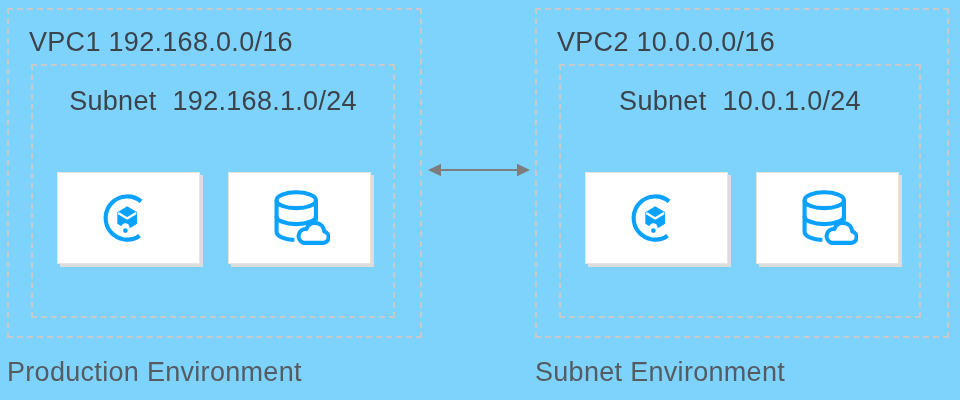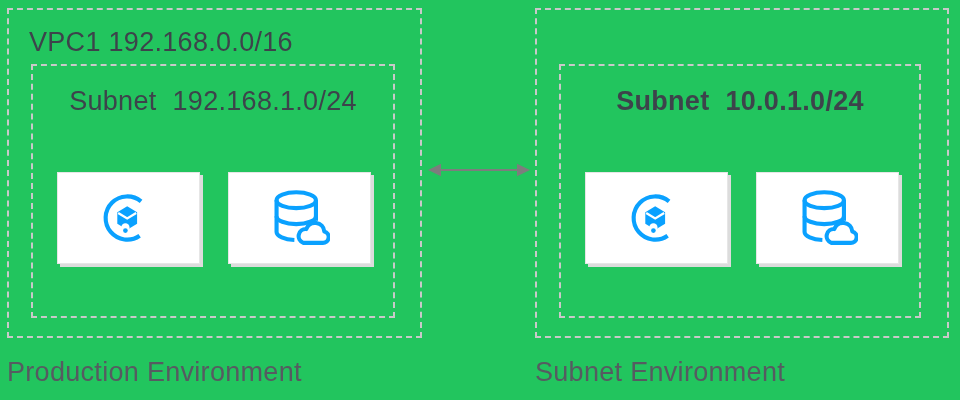--- a/index.html
+++ b/index.html
@@ -2,21 +2,21 @@
 <html style="--accent-blue: #0aa1ff; --dash-gray: #c9c9c9; --text-dark: #3d434b; --label-gray: #565b61; --arrow-gray: #7d7d7d; --tile-border: #e6e6e6; --tile-shadow: #dcdcdc;"><head>
 <meta charset="utf-8">
 <style>
   html, body { margin: 0; padding: 0; background: #ffffff; }
   body { font-family: "Liberation Sans", sans-serif; }
 
   .canvas {
     position: relative;
     width: 960px;
     height: 400px;
-    background: #22c55e;
+    background: #7dd3fc;
     overflow: hidden;
   }
 
   .vpc-box {
     position: absolute;
     top: 8px;
     height: 330px;
     border: 2px dashed var(--dash-gray, #c9c9c9);
     box-sizing: border-box;
   }
@@ -36,21 +36,21 @@
 
   .subnet-box {
     position: absolute;
     left: 22px;
     top: 54px;
     width: 364px;
     height: 254px;
     border: 2px dashed var(--dash-gray, #c9c9c9);
     box-sizing: border-box;
   }
-  #vpc2 .subnet-box { width: 362px; font-weight: bold; }
+  #vpc2 .subnet-box { width: 362px; }
 
   .subnet-label {
     position: absolute;
     left: 0;
     top: 20px;
     width: 100%;
     text-align: center;
     font-size: 27px;
     line-height: 31px;
     color: var(--text-dark, #3d434b);
@@ -125,20 +125,21 @@
           <path d="M7 13 L7 47 A21 8.5 0 0 0 26 55.4" fill="none" stroke="currentColor" stroke-width="4.4"></path>
           <path d="M49 13 L49 35" fill="none" stroke="currentColor" stroke-width="4.4"></path>
           <path d="M7 30 A21 8.5 0 0 0 49 30" fill="none" stroke="currentColor" stroke-width="4.4"></path>
           <path d="M35.5 58.5 L56 58.5 A6.2 6.2 0 0 0 57.9 46.3 A9.9 9.9 0 0 0 38.7 43.8 A7.6 7.6 0 0 0 35.5 58.5 Z" fill="#ffffff" stroke="currentColor" stroke-width="4.4" stroke-linejoin="round"></path>
         </svg>
       </div>
     </div>
   </div>
 
   <div class="vpc-box" id="vpc2">
+    <div class="vpc-title">VPC2 10.0.0.0/16</div>
     <div class="subnet-box">
       <div class="subnet-label">
         <span>Subnet</span><span class="subnet-cidr">10.0.1.0/24</span>
       </div>
 
       <div class="icon-tile tile-1">
         <svg class="blue-icon" width="54" height="54" viewBox="0 0 60 60">
           <path d="M43.4 11.6 A24 24 0 1 0 41.8 49.7" fill="none" stroke="currentColor" stroke-width="4.6"></path>
           <polygon points="28,17 39,23.5 39,36.5 28,43 17,36.5 17,23.5" fill="currentColor"></polygon>
           <path d="M18 24.5 L28 30.5 L38 24.5" fill="none" stroke="#ffffff" stroke-width="2.6"></path>

